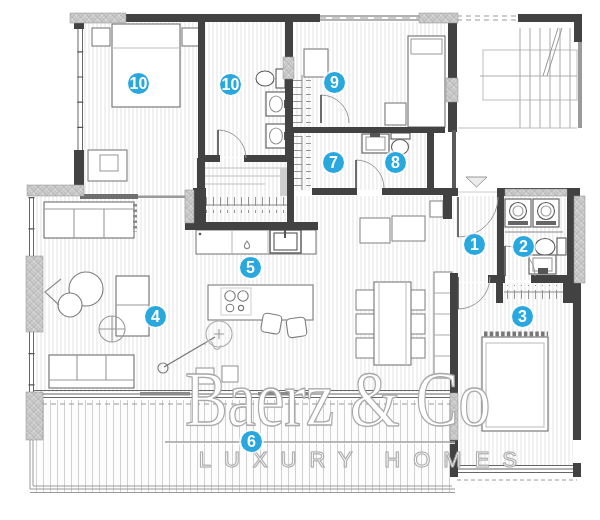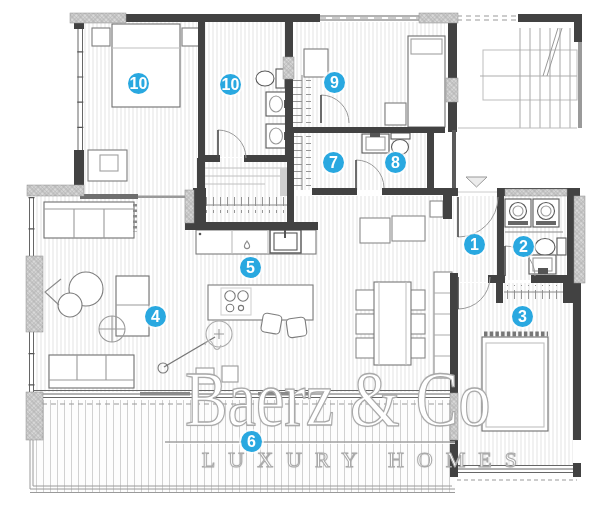--- a/index.html
+++ b/index.html
@@ -10,21 +10,21 @@
          background:#29a8e0;color:#fff;font-size:16px;font-weight:bold;
          line-height:21px;text-align:center;z-index:30;
          box-shadow:0 0 0 2px rgba(255,255,255,.65);}
   .watermark{position:absolute;left:90px;top:360px;width:440px;text-align:right;
              z-index:20;pointer-events:none;}
   .wm-brand{font-family:"Liberation Serif",serif;font-size:78px;line-height:1;color:#ffffff;
             -webkit-text-stroke:1.3px #a9a9a9;text-shadow:0 0 2px rgba(120,120,120,.45);
             transform:scaleX(.82);}
   .wm-line{width:290px;margin:3px auto 4px auto;border-top:2.5px solid rgba(160,160,160,.75);
            box-shadow:0 1px 0 rgba(255,255,255,.8);height:0;}
-  .wm-tagline{font-family:Liberation Serif, serif;font-size:22px;letter-spacing:13px;
+  .wm-tagline{font-family:Liberation Sans, sans-serif;font-size:22px;letter-spacing:13px;
               padding-left:13px;color:#ffffff;-webkit-text-stroke:1px #a9a9a9;
               text-shadow:0 0 2px rgba(120,120,120,.45);margin-top:2px;}
 </style>
 </head>
 <body>
 
 <div class="plan">
 
 <svg width="600" height="520" viewBox="0 0 600 520">
   <defs>

